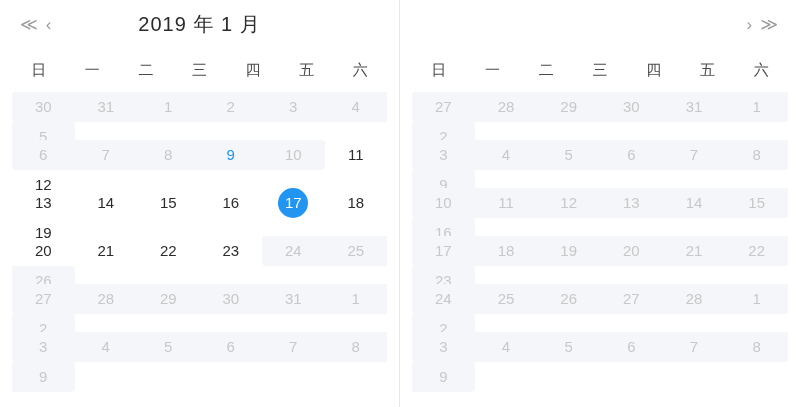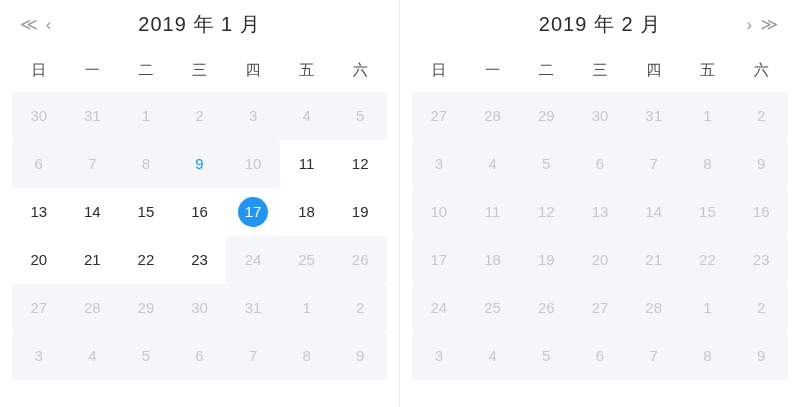--- a/index.html
+++ b/index.html
@@ -77,21 +77,21 @@
     text-align: center;
     font-size: 15px;
     color: #4a4a4a;
   }
   .weeks {
     display: flex;
     flex-direction: column;
   }
   .week-row {
     display: grid;
-    grid-template-columns: repeat(7, 1fr);
+    grid-template-columns: repeat(6, 1fr);
     height: 48px;
   }
   .cell {
     display: flex;
     align-items: center;
     justify-content: center;
     font-size: 15px;
     color: #2b2b2b;
     position: relative;
   }
@@ -284,21 +284,20 @@
           </div>
           <div class="cell muted inrange end">
             <span class="num">9</span>
           </div>
         </div>
       </div>
   </div>
 
   <div class="panel panel-right">
     <div class="panel-header">
-      <span class="panel-title">2019 年 2 月</span>
       <div class="nav-btn nav-next-group">
         <span class="nav-btn-item">›</span>
         <span class="nav-btn-item">≫</span>
       </div>
     </div>
     <div class="weekdays">
         <div class="weekday">日</div>
         <div class="weekday">一</div>
         <div class="weekday">二</div>
         <div class="weekday">三</div>

